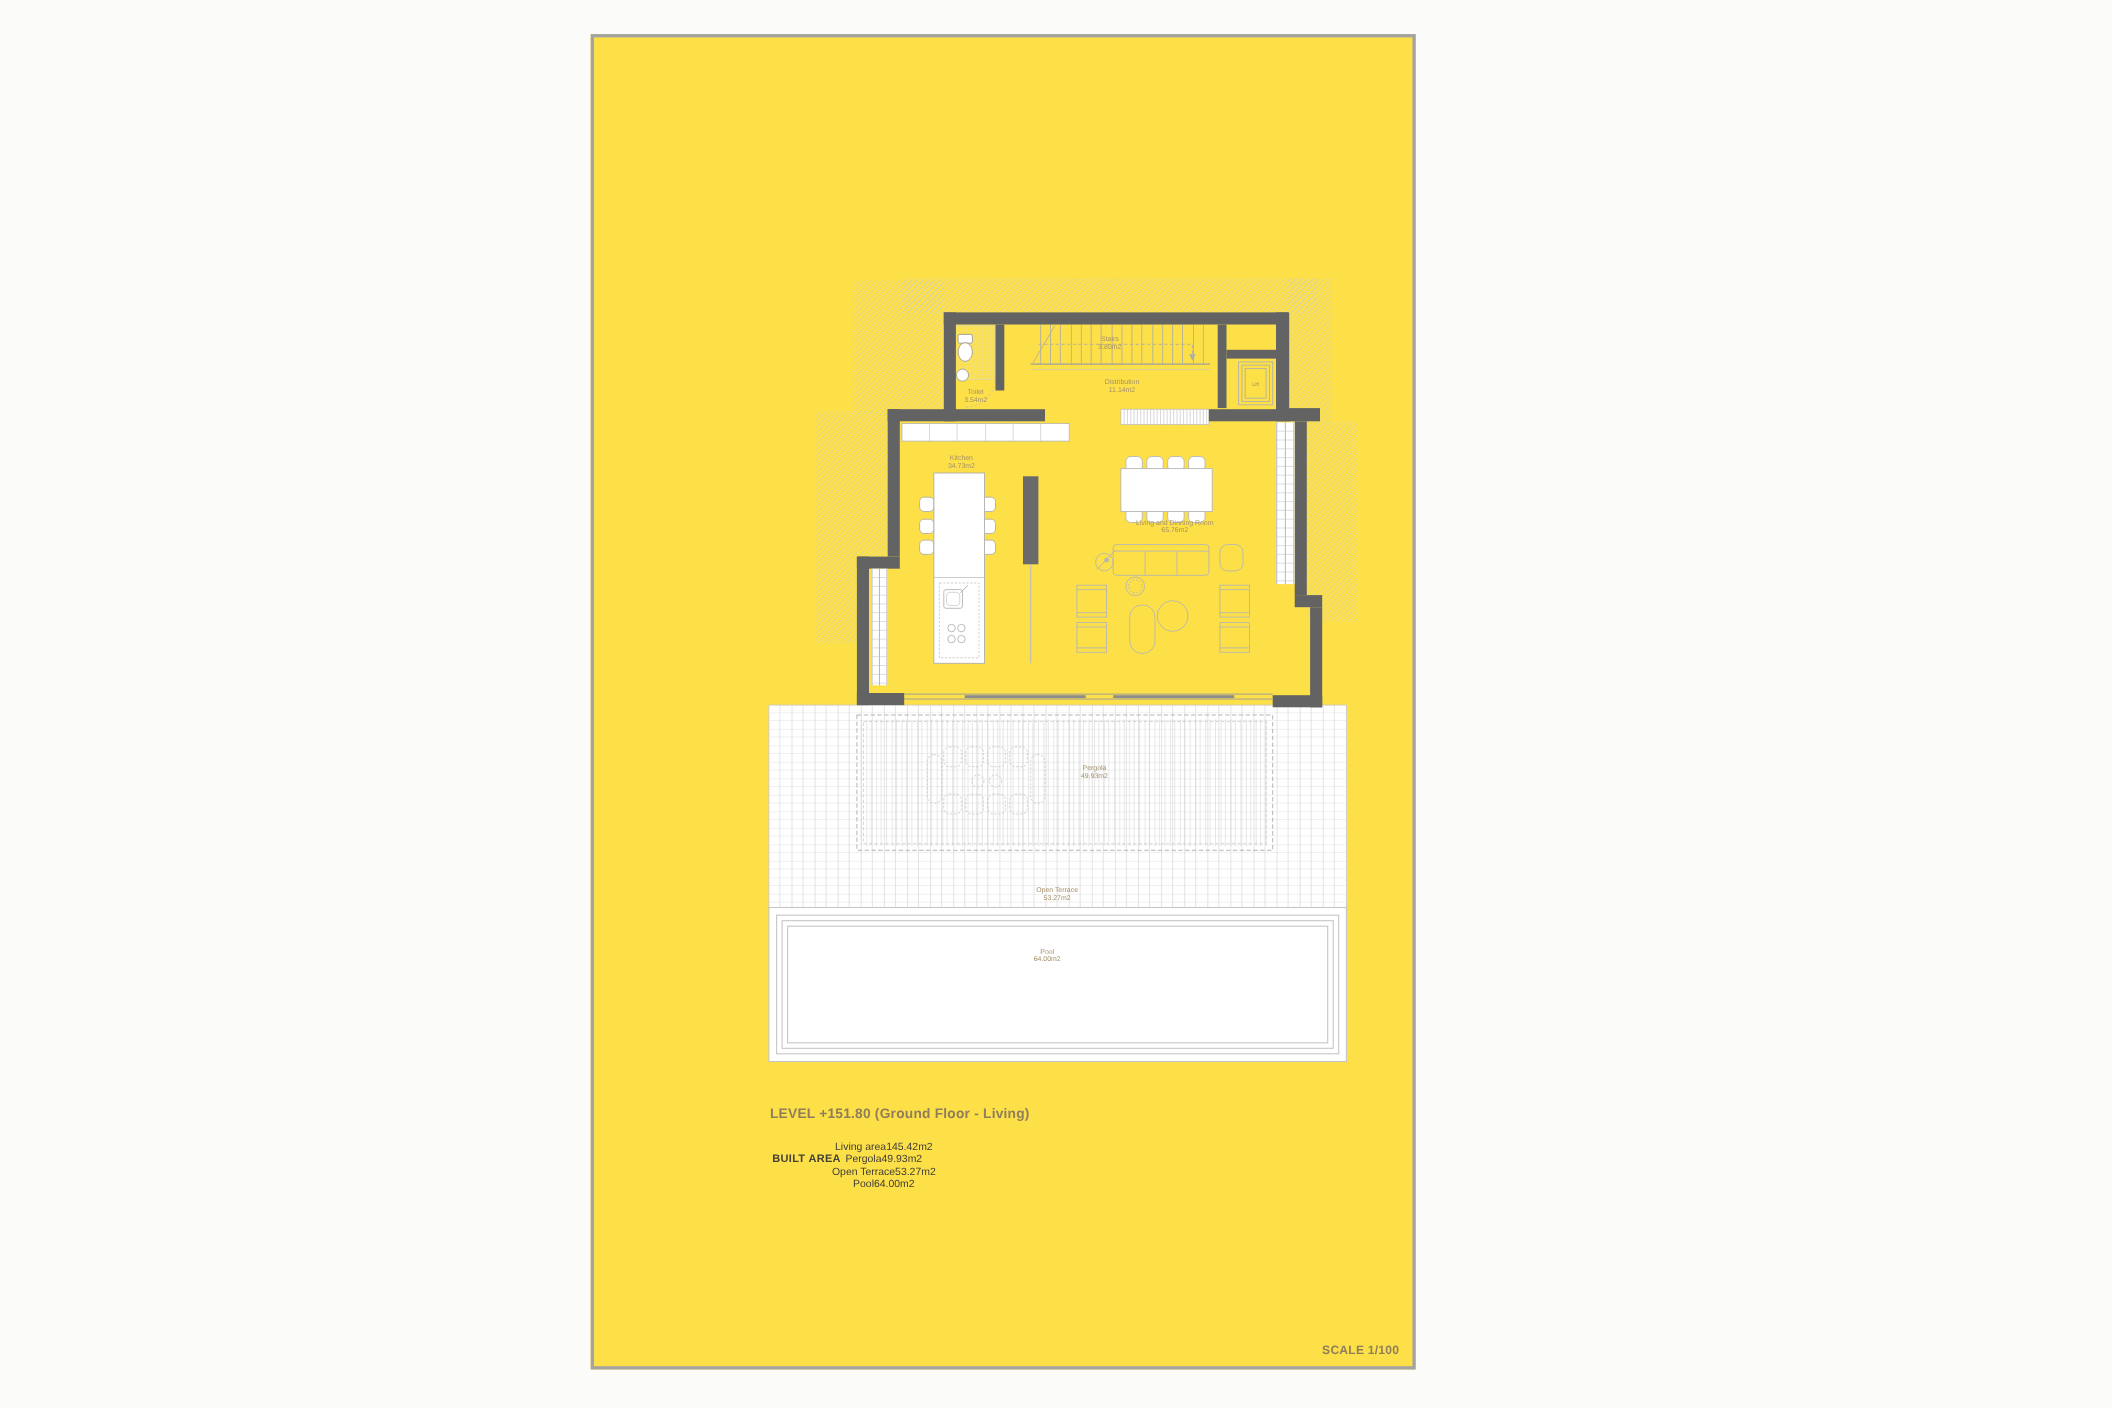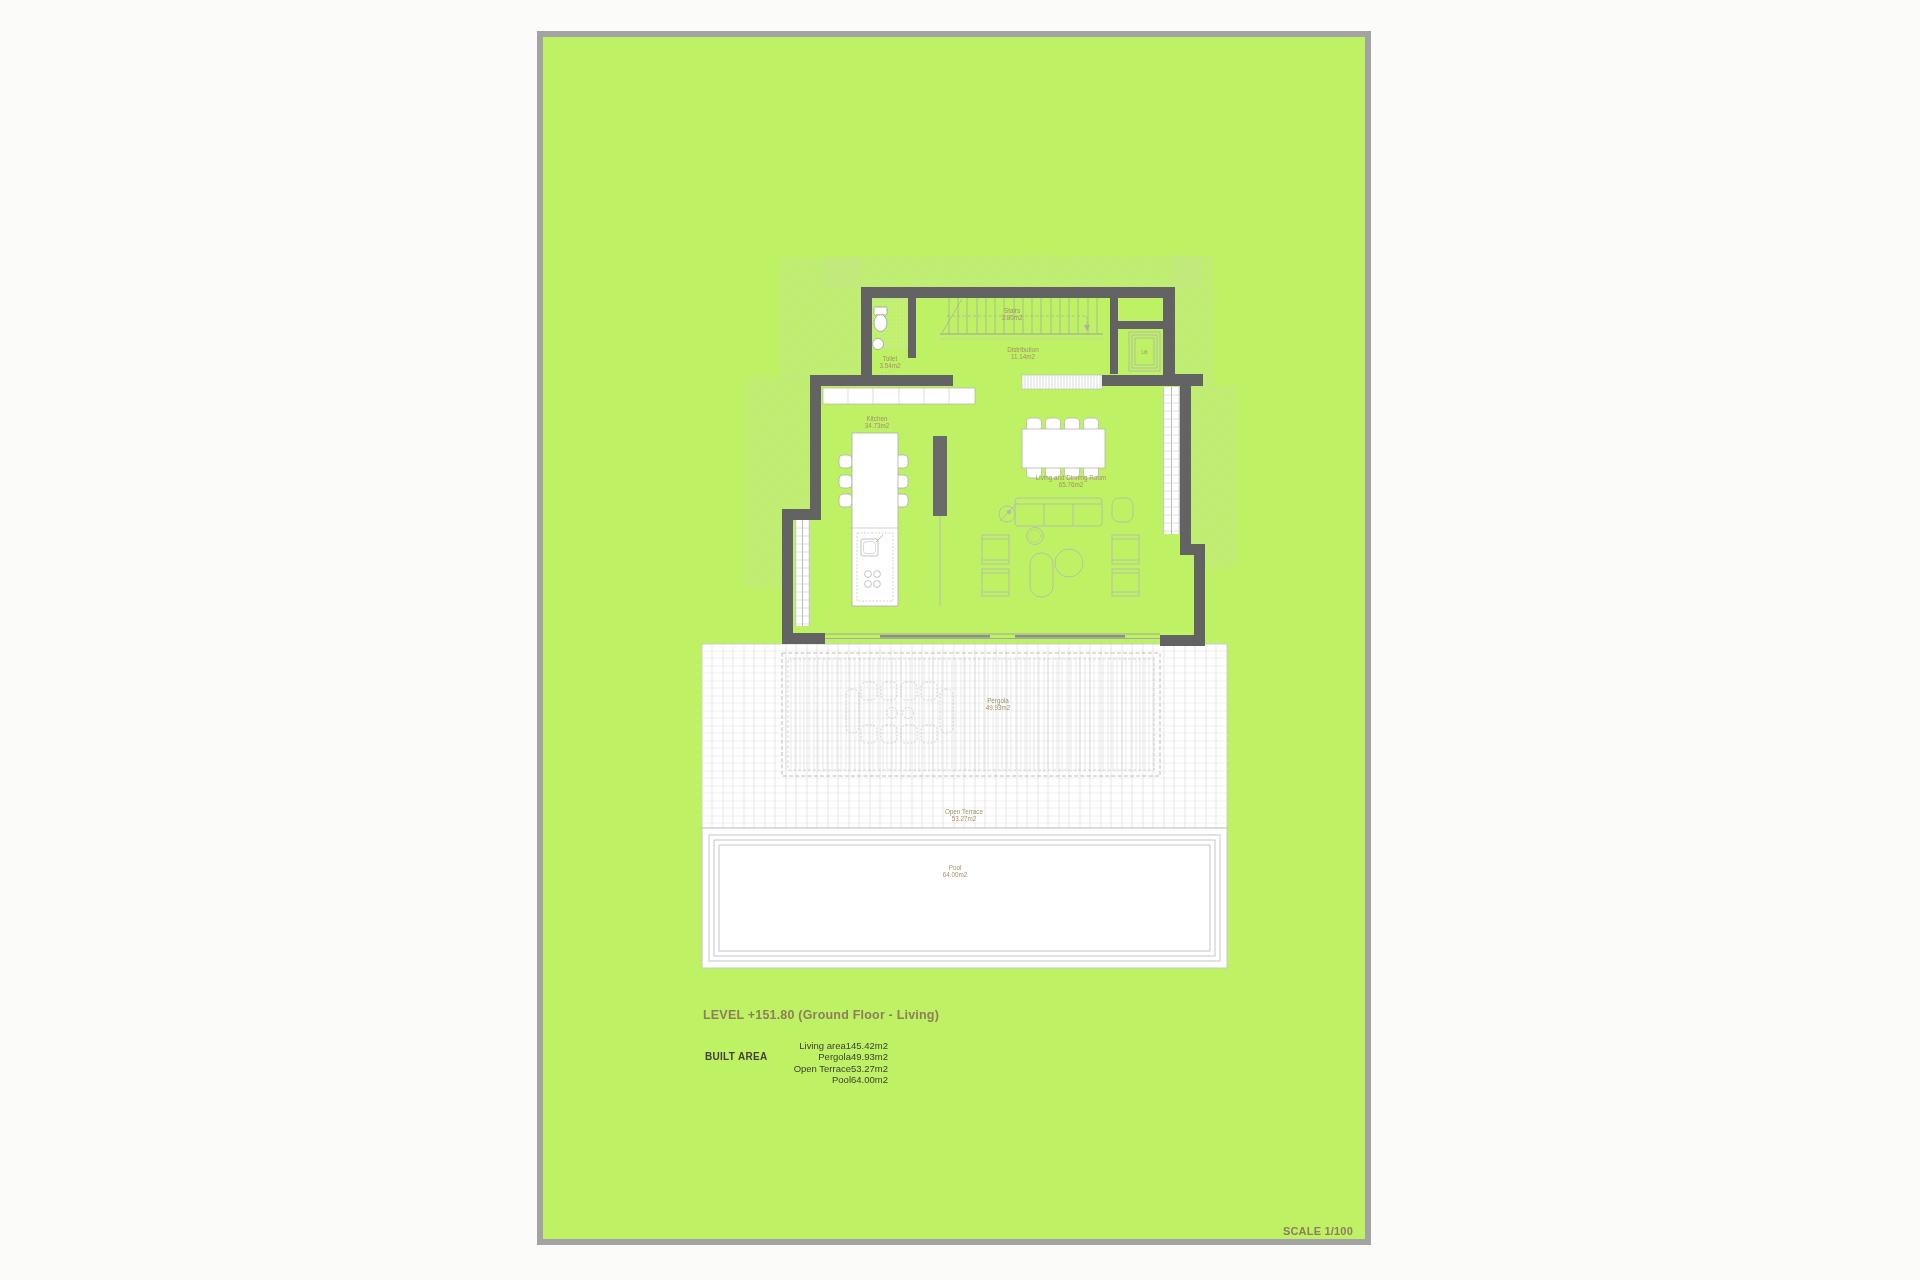--- a/index.html
+++ b/index.html
@@ -1,25 +1,25 @@
 <!DOCTYPE html>
 <html><head>
 <meta charset="utf-8">
 <style>
   html,body{margin:0;padding:0;width:1920px;height:1280px;background:#fbfbfa;
     font-family:"Liberation Sans",sans-serif;-webkit-font-smoothing:antialiased;}
-  .paper{position:absolute;left:537px;top:31px;width:834px;height:1214px;
-    background:#bef264;border:6px solid #a3a3a3;box-sizing:border-box;}
+  .paper{position:absolute;left:537px;top:31px;width:750px;height:1214px;
+    background:#fde047;border:3px solid #a3a3a3;box-sizing:border-box;}
   .plan-svg{position:absolute;left:0;top:0;width:846px;height:1214px;}
   .sheet-title{position:absolute;left:160px;top:971px;font-size:12.5px;font-weight:bold;
     color:#8f7d5c;letter-spacing:.2px;white-space:nowrap;}
   .ba-head{position:absolute;left:162px;top:1014px;font-size:10px;font-weight:bold;
     color:#454139;letter-spacing:.3px;}
   .ba-table{position:absolute;left:162px;top:1003px;width:183px;font-size:9.5px;color:#3f3c38;}
-  .ba-row{display:flex;justify-content:flex-end;line-height:11.4px;margin-left:20px;}
+  .ba-row{display:flex;justify-content:center;line-height:11.4px;margin-left:20px;}
   .scale-label{position:absolute;right:12px;top:1188px;font-size:11px;font-weight:bold;
     color:#8f7d5c;letter-spacing:.2px;margin-left:12px;}
   svg text{font-family:"Liberation Sans",sans-serif;}
   .room-label{fill:#a5906a;font-size:6.3px;text-anchor:middle;}
   .room-label.small{font-size:4.6px;}
 </style>
 </head>
 <body>
 
 <div class="paper">

